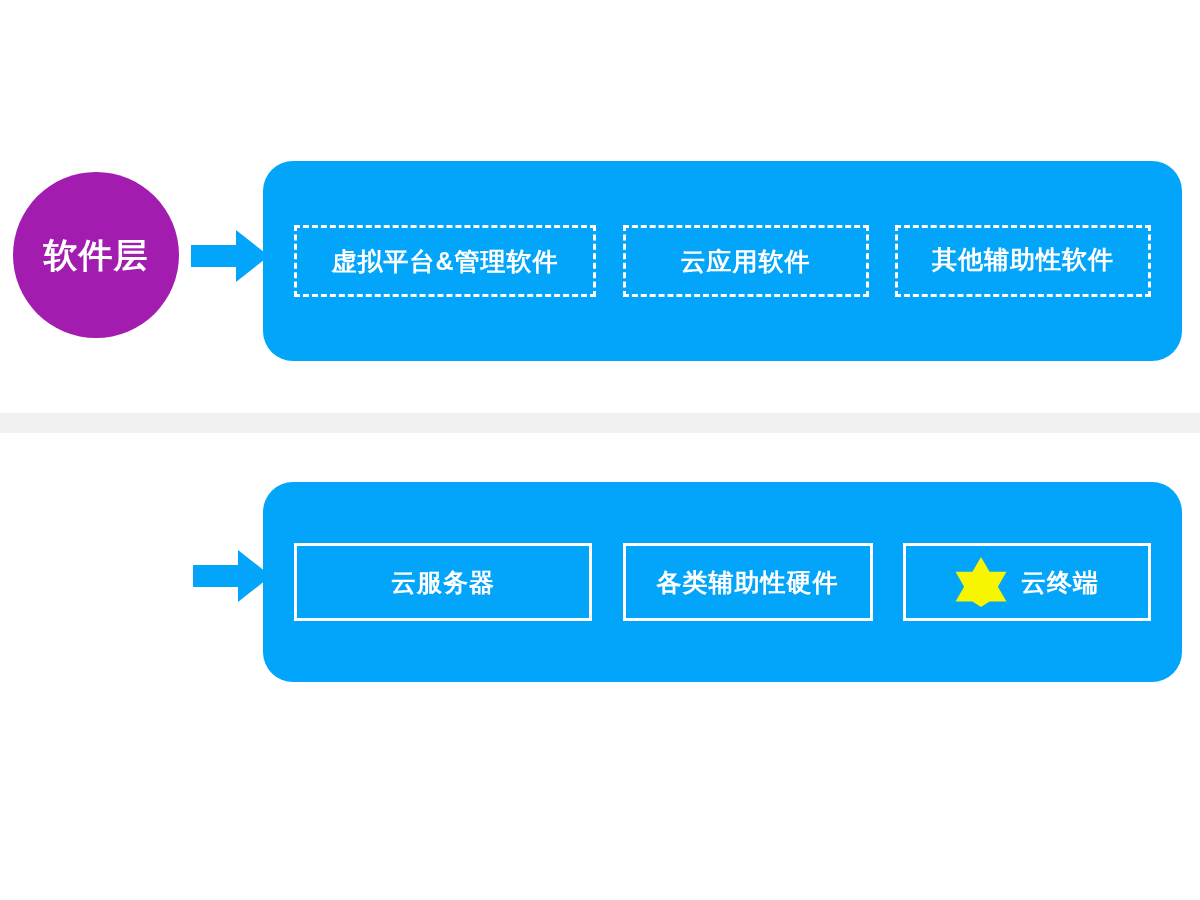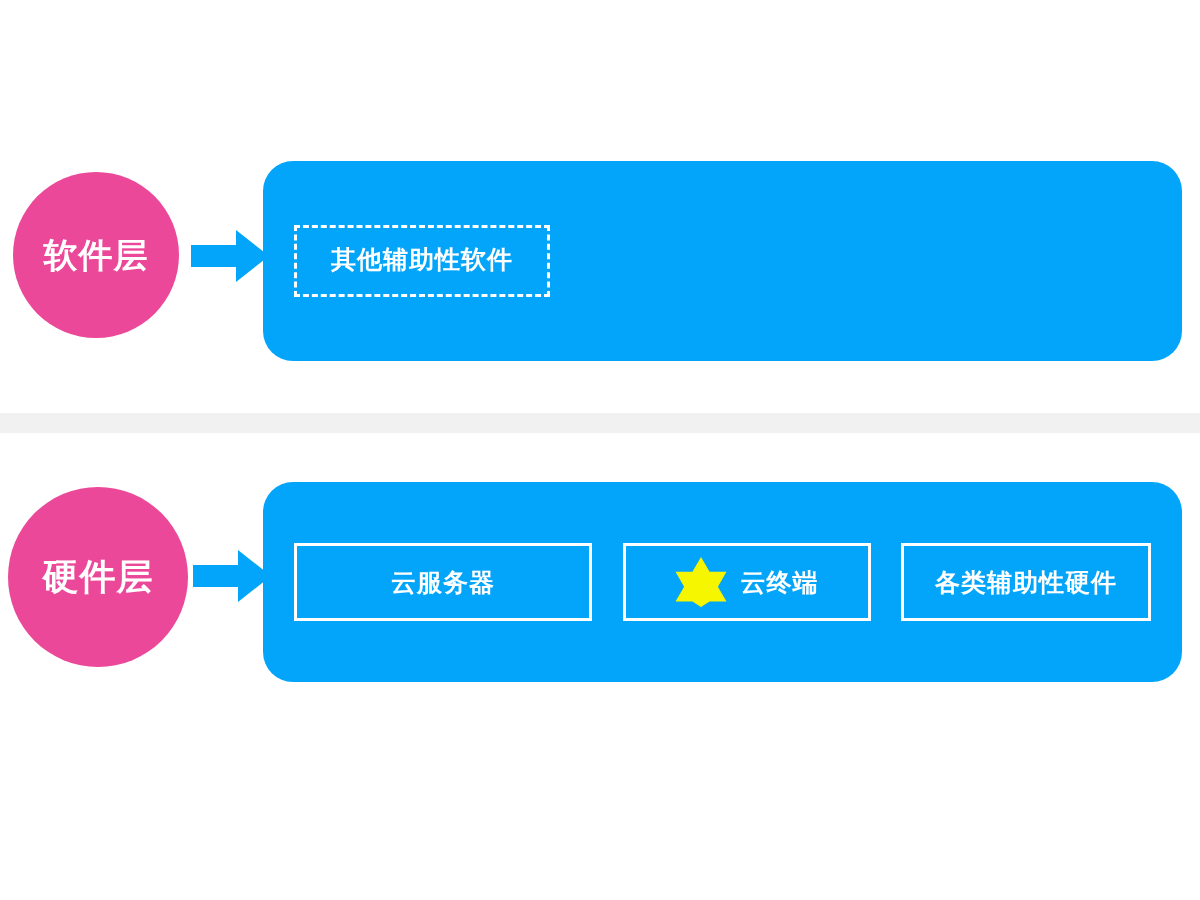--- a/index.html
+++ b/index.html
@@ -18,21 +18,21 @@
   #canvas {
     position: relative;
     width: 1200px;
     height: 900px;
   }
 
   
   .layer-circle {
     position: absolute;
     border-radius: 50%;
-    background: #ec4899;
+    background: #a21caf;
     display: flex;
     align-items: center;
     justify-content: center;
   }
   .layer-circle-label {
     color: #ffffff;
     font-weight: bold;
     letter-spacing: 1px;
     white-space: nowrap;
     line-height: 1;
@@ -145,50 +145,53 @@
   <div class="layer-circle" id="circle-software">
     <span class="layer-circle-label">软件层</span>
   </div>
 
   <svg class="arrow" id="arrow-software" viewBox="0 0 78 56">
     <polygon points="0,17 45,17 45,2 78,28 45,54 45,39 0,39" fill="#03A5FA"></polygon>
   </svg>
 
   <div class="panel" id="panel-software">
 
+    <div class="item-box dashed" id="sw-item-0">
+      <span class="item-label">虚拟平台&amp;管理软件</span>
+    </div>
 
+    <div class="item-box dashed" id="sw-item-1">
+      <span class="item-label">云应用软件</span>
+    </div>
 
     <div class="item-box dashed" id="sw-item-2">
       <span class="item-label">其他辅助性软件</span>
     </div>
 
   </div>
 
   <div id="divider-band"></div>
 
-  <div class="layer-circle" id="circle-hardware">
-    <span class="layer-circle-label">硬件层</span>
-  </div>
 
   <svg class="arrow" id="arrow-hardware" viewBox="0 0 78 56">
     <polygon points="0,17 45,17 45,2 78,28 45,54 45,39 0,39" fill="#03A5FA"></polygon>
   </svg>
 
   <div class="panel" id="panel-hardware">
 
     <div class="item-box solid" id="hw-item-0">
       <span class="item-label">云服务器</span>
     </div>
 
+    <div class="item-box solid" id="hw-item-2">
+      <span class="item-label">各类辅助性硬件</span>
+    </div>
+
     <div class="item-box solid" id="hw-item-1">
       <svg class="star-icon" viewBox="0 0 100 100">
         <polygon fill="#F6F600" points="50,2 66.5,30.5 99,30.5 82.5,59 99,87.5 66.5,87.5 50,98 33.5,87.5 1,87.5 17.5,59 1,30.5 33.5,30.5"></polygon>
       </svg>
       <span class="item-label">云终端</span>
     </div>
 
-    <div class="item-box solid" id="hw-item-2">
-      <span class="item-label">各类辅助性硬件</span>
-    </div>
-
   </div>
 
 </div>
 
 </body></html>

